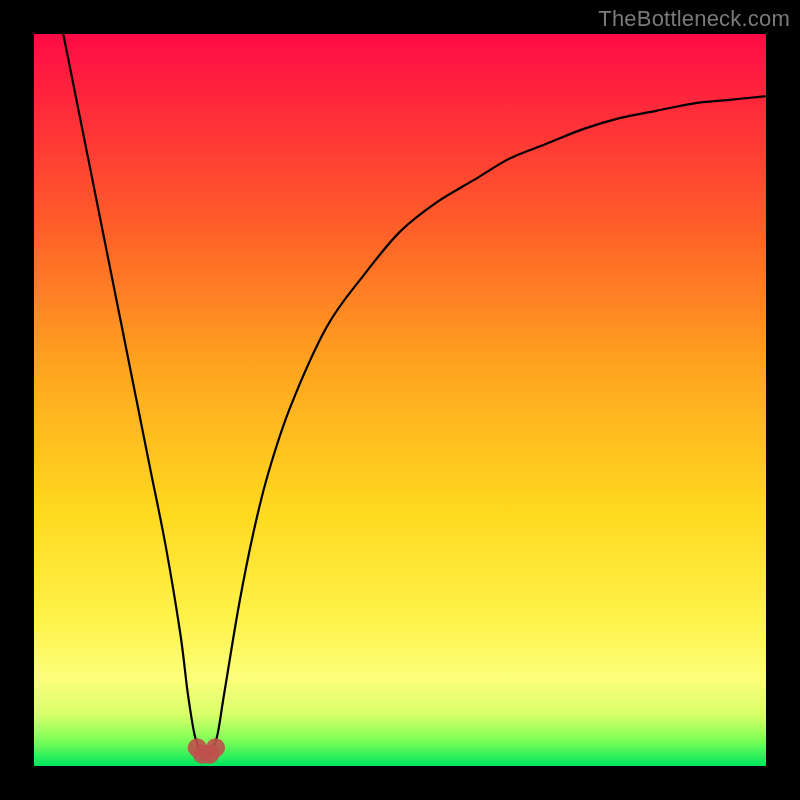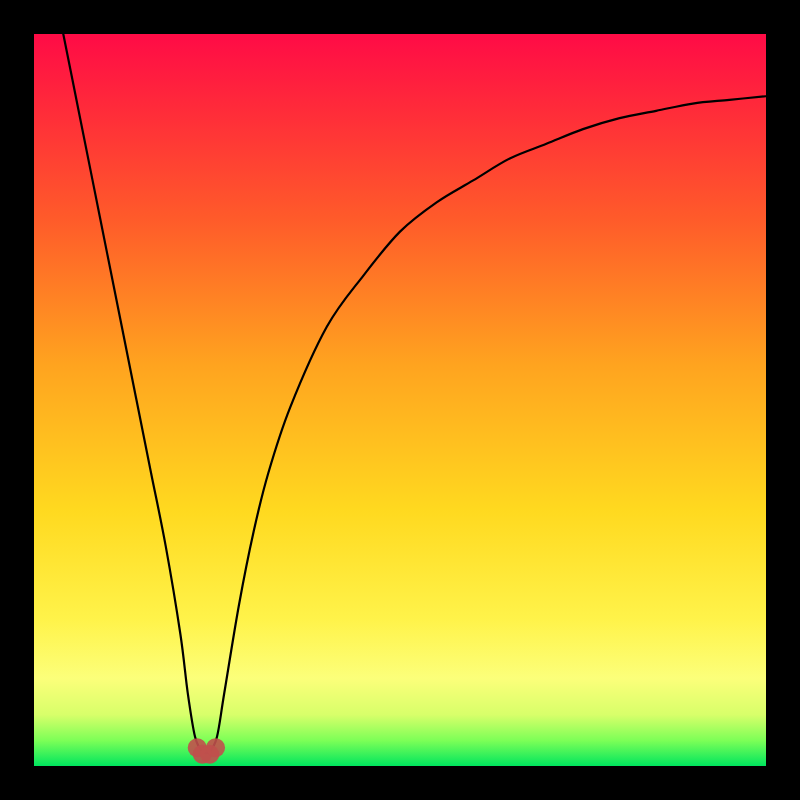--- a/index.html
+++ b/index.html
@@ -70,13 +70,14 @@
       <g id="markers">
           <circle cx="163.24" cy="713.70" r="9.52" fill="#c0504d" fill-opacity="0.9"></circle>
           <circle cx="168.36" cy="720.29" r="9.52" fill="#c0504d" fill-opacity="0.9"></circle>
           <circle cx="175.68" cy="720.29" r="9.52" fill="#c0504d" fill-opacity="0.9"></circle>
           <circle cx="181.54" cy="713.70" r="9.52" fill="#c0504d" fill-opacity="0.9"></circle>
         </g>
     </svg>
 
   </div>
 
+  <div class="watermark">TheBottleneck.com</div>
 </div>
 
 </body></html>

